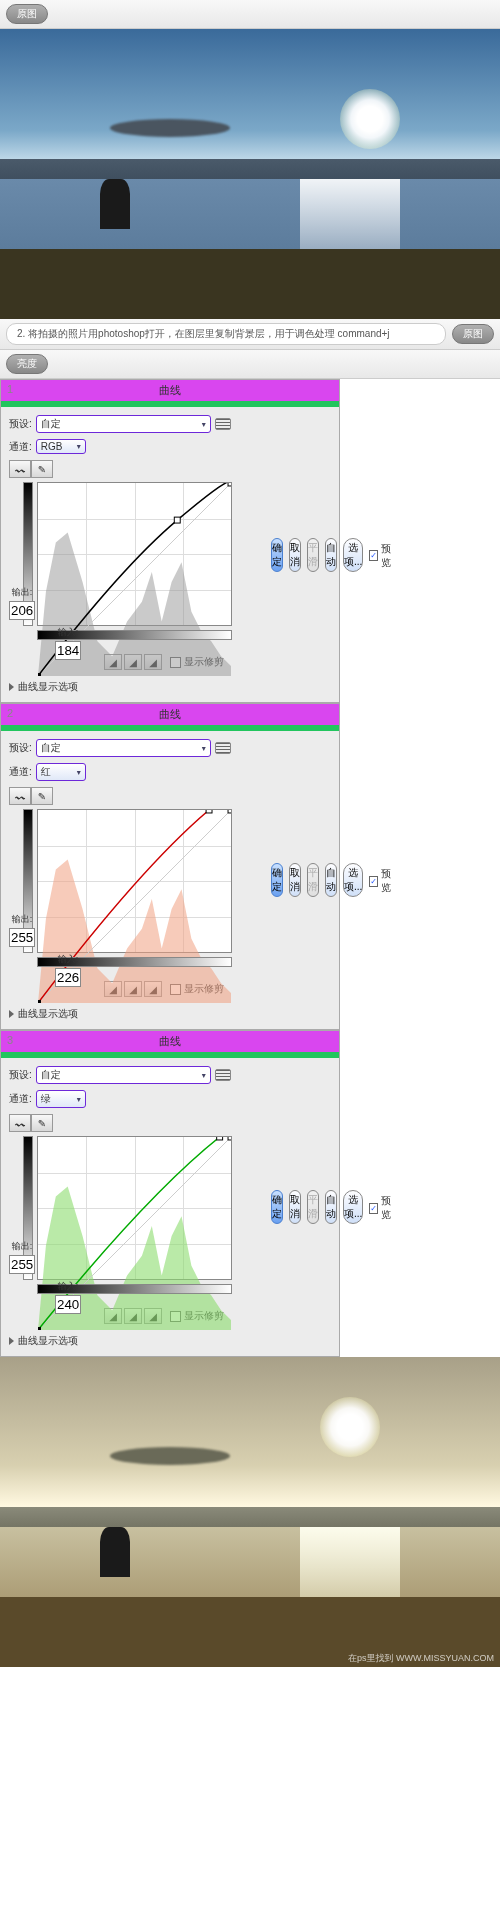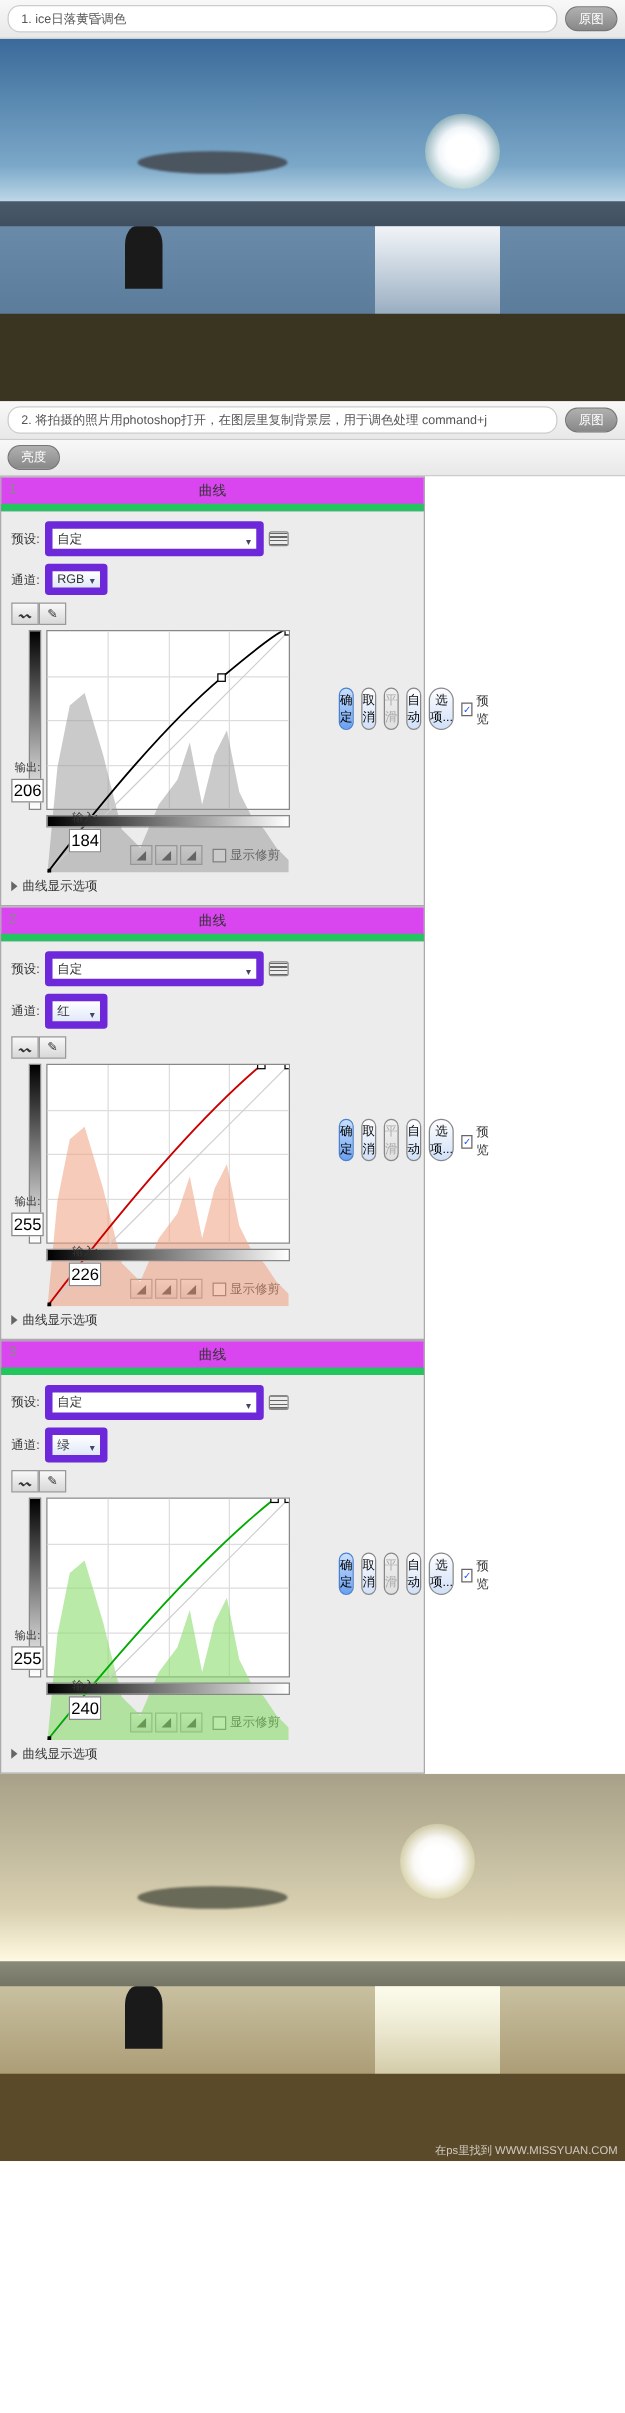--- a/index.html
+++ b/index.html
@@ -25,21 +25,21 @@
 
 .dialog { width: 340px; background: #ececec; border: 1px solid #aaa; margin: 0; position: relative; }
 .dialog-title { text-align: center; font-size: 11px; padding: 3px 0; background: #d946ef; border-bottom: 6px solid #22c55e; }
 .dialog-num { position: absolute; top: 3px; left: 6px; font-size: 11px; color: #888; }
 .dialog-body { display: flex; padding: 8px; gap: 28px; }
 .left-col { flex: 1; }
 .right-col { width: 60px; display: flex; flex-direction: row; gap: 6px; align-items: center; }
 
 .row { display: flex; align-items: center; gap: 4px; margin-bottom: 6px; }
 .label { font-size: 10px; color: #333; }
-.dropdown { background: #fff; border: 6px solid #6d28d9; border-radius: 3px; padding: 1px 4px; font-size: 10px; display: inline-flex; align-items: flex-end; justify-content: space-between; }
+.dropdown { background: #fff; border: 1px solid #6d28d9; border-radius: 3px; padding: 1px 4px; font-size: 10px; display: inline-flex; align-items: center; justify-content: space-between; }
 .dropdown-preset { width: 175px; }
 .dropdown-channel { width: 50px; background: linear-gradient(#fff,#e0e8f8); }
 .dd-arrow { color: #446; font-size: 8px; margin-left: 4px; }
 .menu-icon { width: 16px; height: 12px; border: 1px solid #888; border-radius: 2px; background: repeating-linear-gradient(to bottom, #666 0, #666 1px, transparent 1px, transparent 3px); }
 
 .tools { display: flex; gap: 0; margin-bottom: 4px; }
 .tool-btn { width: 22px; height: 18px; border: 1px solid #999; background: linear-gradient(#f8f8f8,#d8d8d8); display: flex; align-items: center; justify-content: center; font-size: 10px; }
 
 .curve-area { position: relative; width: 195px; height: 144px; margin-left: 28px; }
 .curve-box { position: absolute; inset: 0; background: #fff; border: 1px solid #888; }
@@ -72,21 +72,20 @@
 
 .mac-btn { width: 56px; padding: 2px 0; text-align: center; font-size: 10px; border: 1px solid #888; border-radius: 10px; background: linear-gradient(#fdfdff,#d0e0f8); }
 .mac-btn.default { background: linear-gradient(#c8e0ff,#6aa0f0); border-color: #4a80d0; }
 .mac-btn.disabled { color: #aaa; background: linear-gradient(#f0f0f0,#e0e0e0); }
 .chk-preview { display: flex; align-items: center; gap: 3px; font-size: 10px; margin-top: 2px; }
 </style>
 </head>
 <body>
 
 <div class="step-bar">
-  <div class="step-text">1. ice日落黄昏调色</div>
   <button class="step-btn">原图</button>
 </div>
 
 <div class="photo">
   <div class="sky1"></div>
   <div class="hills"></div>
   <div class="water"></div>
   <div class="reflection"></div>
   <div class="ground"></div>
   <div class="cloud"></div>

